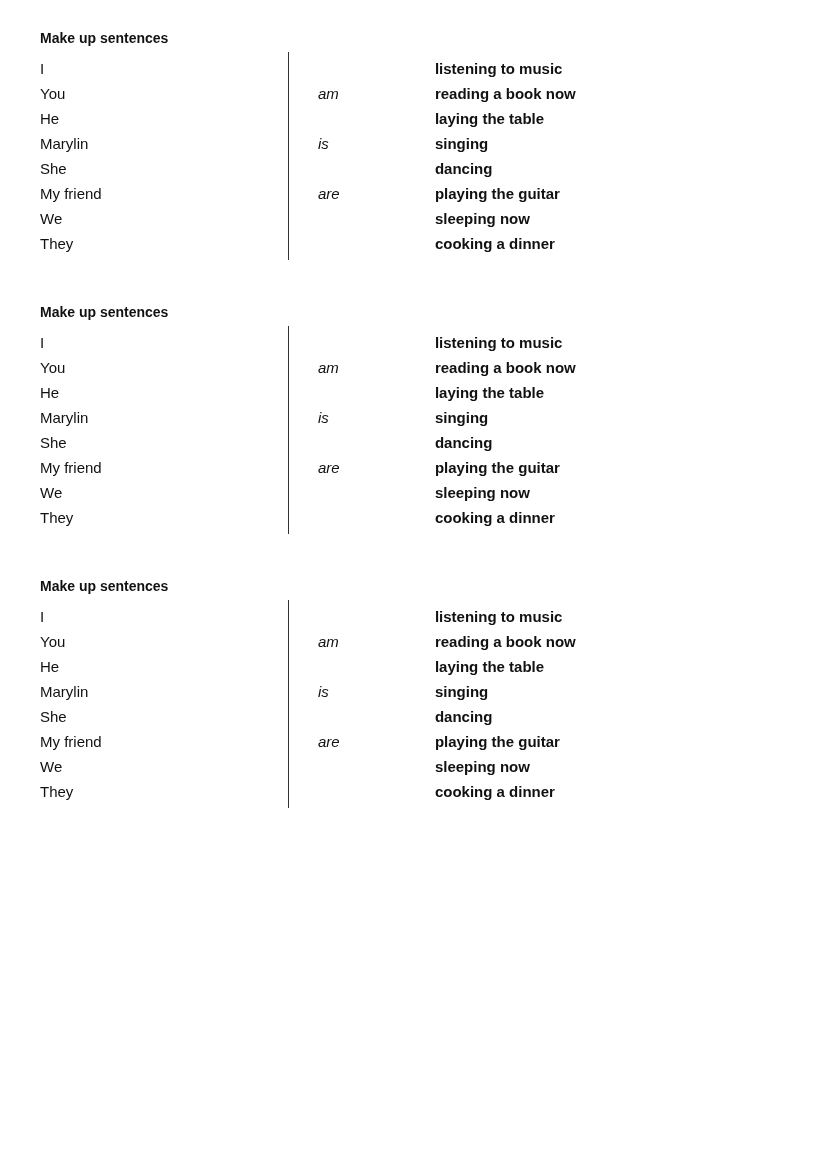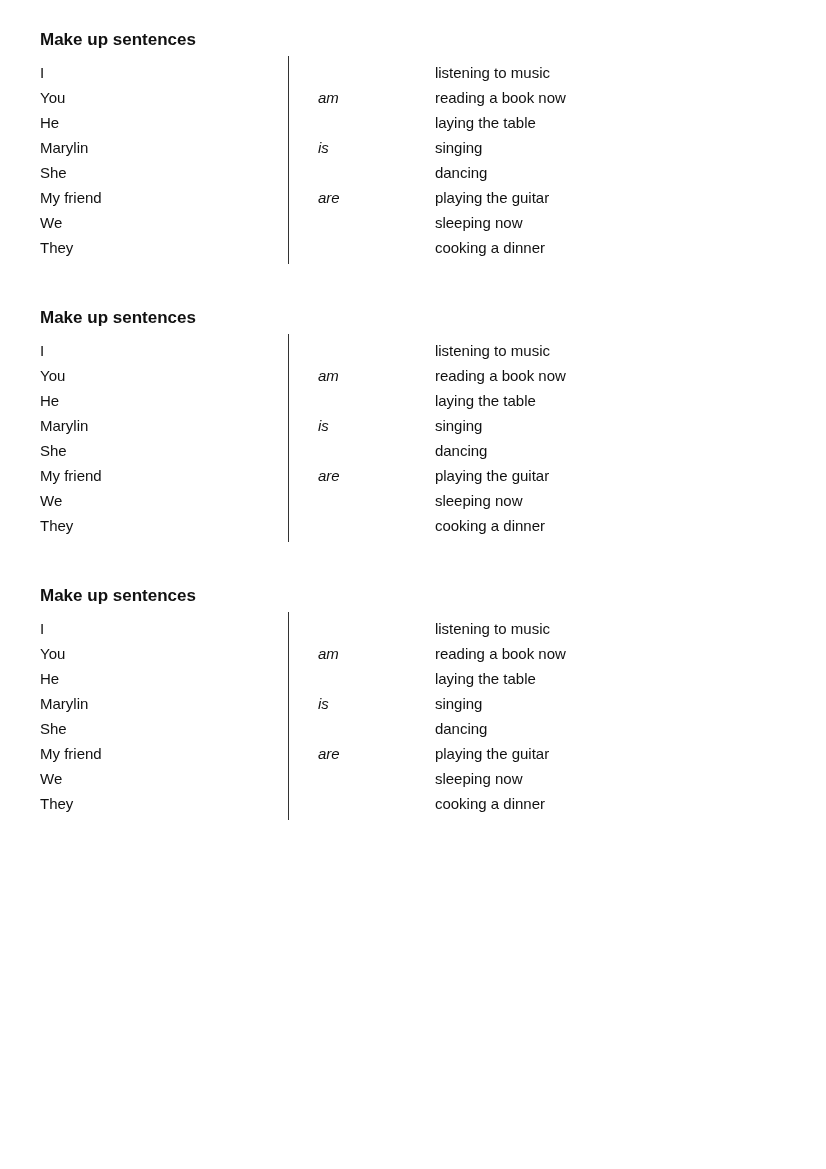--- a/index.html
+++ b/index.html
@@ -33,21 +33,21 @@
       z-index: 1000;
       user-select: none;
     }
 
     .section {
       margin-bottom: 48px;
     }
 
     .section-title {
       font-weight: bold;
-      font-size: 17px;
+      font-size: 14px;
       margin-bottom: 10px;
     }
 
     .exercise-table {
       width: 100%;
       border-collapse: collapse;
     }
 
     .exercise-table tr td {
       padding: 4px 0;
@@ -77,20 +77,21 @@
 
     .col-verb {
       width: 80px;
       padding-left: 4px;
       font-style: italic;
     }
 
     .col-activity {
       width: 240px;
       padding-left: 40px;
+      font-weight: bold;
     }
   </style>
 </head>
 <body>
 
 <div class="watermark"></div>
 
 <div id="app">
     <div class="section">
       <div class="section-title">Make up sentences</div>

